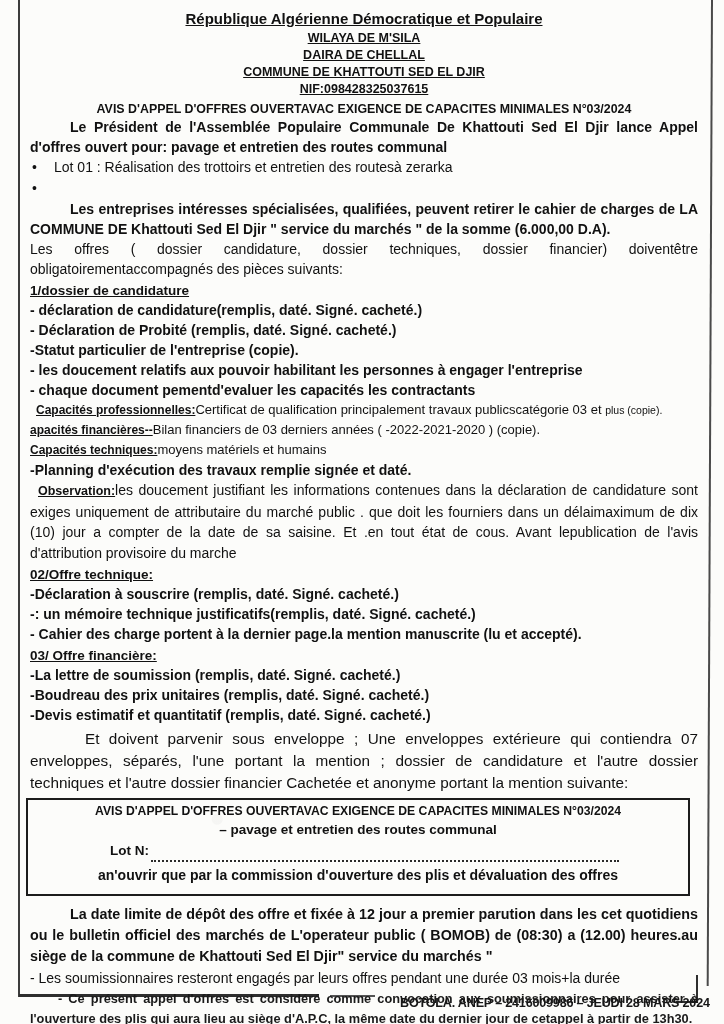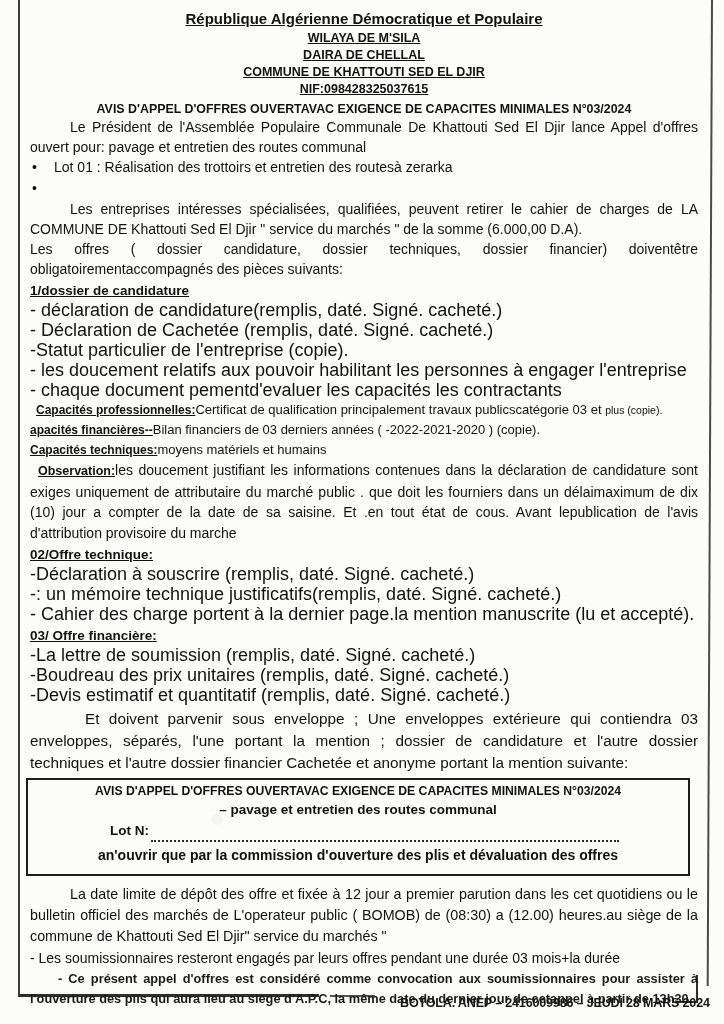--- a/index.html
+++ b/index.html
@@ -27,26 +27,26 @@
   .corner-br-h{position:absolute;left:676px;top:1001px;width:22px;height:2px;background:#2e2e2e;}
 
   .content{position:absolute;left:30px;top:8px;width:668px;}
 
   .hdr{ text-align:center;font-weight:bold; }
   .hdr-country{font-size:15px;line-height:22px;text-decoration:underline;}
   .hdr-sub{font-size:12.5px;line-height:17px;text-decoration:underline;}
   .hdr-title{font-size:12.4px;line-height:16px;margin-top:3px;font-weight:bold;text-align:center;}
 
   .para{font-size:14px;line-height:20px;text-align:justify;}
-  .ind40{text-indent:40px;}
+  .ind40{text-indent:40px;font-weight:bold;}
   .ind55{text-indent:55px;}
   .lot-row{display:flex;font-size:14px;line-height:21px;}
   .lot-bullet{width:22px;text-align:left;padding-left:2px;}
   .sec-h{font-size:13.5px;line-height:19px;font-weight:bold;text-decoration:underline;margin-top:2px;}
-  .item{font-size:18px;line-height:20px;}
+  .item{font-size:14px;line-height:20px;font-weight:bold;}
   .cap-line{font-size:13px;line-height:19px;}
   .cap-label{font-weight:bold;text-decoration:underline;font-size:12px;margin-top:40px;}
   .cap-small{font-size:10.5px;}
   .obs-label{font-weight:bold;text-decoration:underline;font-size:12.5px;}
   .obs{font-size:14px;line-height:20.5px;text-align:justify;}
   .obs .lead{margin-left:8px;}
   .env{font-size:15.3px;line-height:22px;text-align:justify;margin-top:3px;}
 
   .box{
     border:2px solid #1c1c1c;
@@ -98,50 +98,51 @@
     </div>
     <div class="lot-row">
       <span class="lot-bullet">•</span>
     </div>
 
     <div class="para ind40">Les entreprises intéresses spécialisées, qualifiées, peuvent retirer le cahier de charges de LA COMMUNE DE Khattouti Sed El Djir  " service du marchés " de la somme (6.000,00 D.A).</div>
     <div class="para">Les offres ( dossier candidature, dossier techniques, dossier financier) doiventêtre obligatoirementaccompagnés des pièces suivants:</div>
 
     <div class="sec-h">1/dossier de candidature</div>
     <div class="item">- déclaration de candidature(remplis, daté. Signé. cacheté.)</div>
-    <div class="item">- Déclaration de Cachetée (remplis, daté. Signé. cacheté.)</div>
+    <div class="item">- Déclaration de Probité (remplis, daté. Signé. cacheté.)</div>
     <div class="item">-Statut particulier de l'entreprise  (copie).</div>
     <div class="item">-  les doucement  relatifs  aux  pouvoir habilitant  les personnes à engager l'entreprise</div>
     <div class="item">- chaque document pementd'evaluer les capacités les contractants</div>
 
     <div class="cap-line">
       <span class="cap-label" style="margin-left:6px;">Capacités professionnelles:</span><span>Certificat de qualification principalement  travaux publicscatégorie 03 et </span><span class="cap-small">plus (copie).</span>
     </div>
     <div class="cap-line">
       <span class="cap-label">apacités financières--</span><span>Bilan financiers de 03 derniers années ( -2022-2021-2020 ) (copie).</span>
     </div>
     <div class="cap-line">
       <span class="cap-label">Capacités techniques:</span><span>moyens matériels et humains</span>
     </div>
+    <div class="item">-Planning d'exécution des travaux remplie signée et daté.</div>
 
     <div class="obs">
       <span class="obs-label lead">Observation:</span><span>les doucement justifiant les informations contenues dans la déclaration de candidature sont exiges uniquement de attributaire du marché public . que doit  les fourniers  dans un délaimaximum de dix (10) jour  a compter  de la date de sa saisine. Et .en tout état de cous. Avant  lepublication de l'avis d'attribution  provisoire du marche</span>
     </div>
 
     <div class="sec-h">02/Offre technique:</div>
     <div class="item">-Déclaration à souscrire (remplis, daté. Signé. cacheté.)</div>
     <div class="item">-: un mémoire technique justificatifs(remplis, daté. Signé. cacheté.)</div>
     <div class="item">- Cahier des charge portent à la dernier page.la mention manuscrite (lu et accepté).</div>
 
     <div class="sec-h">03/ Offre financière:</div>
     <div class="item">-La lettre de soumission (remplis, daté. Signé. cacheté.)</div>
     <div class="item">-Boudreau des prix unitaires (remplis, daté. Signé. cacheté.)</div>
     <div class="item">-Devis estimatif  et quantitatif (remplis, daté. Signé. cacheté.)</div>
 
-    <div class="env ind55">Et doivent parvenir sous enveloppe ; Une enveloppes extérieure qui contiendra 03 enveloppes, séparés, l'une portant la  mention ; dossier  de candidature et l'autre dossier techniques et l'autre dossier financier  Cachetée et anonyme portant la mention suivante:</div>
+    <div class="env ind55">Et doivent parvenir sous enveloppe ; Une enveloppes extérieure qui contiendra 07 enveloppes, séparés, l'une portant la  mention ; dossier  de candidature et l'autre dossier techniques et l'autre dossier financier  Cachetée et anonyme portant la mention suivante:</div>
 
     <div class="box">
       <div class="box-l1">AVIS D'APPEL D'OFFRES OUVERTAVAC EXIGENCE DE CAPACITES MINIMALES   N°03/2024</div>
       <div class="box-l2">– pavage  et entretien  des routes communal</div>
       <div class="box-lot">
         <span>Lot N:</span>
         <span class="dots"></span>
       </div>
       <div class="box-l4">an'ouvrir que par la commission d'ouverture des plis  et dévaluation des offres</div>
     </div>

